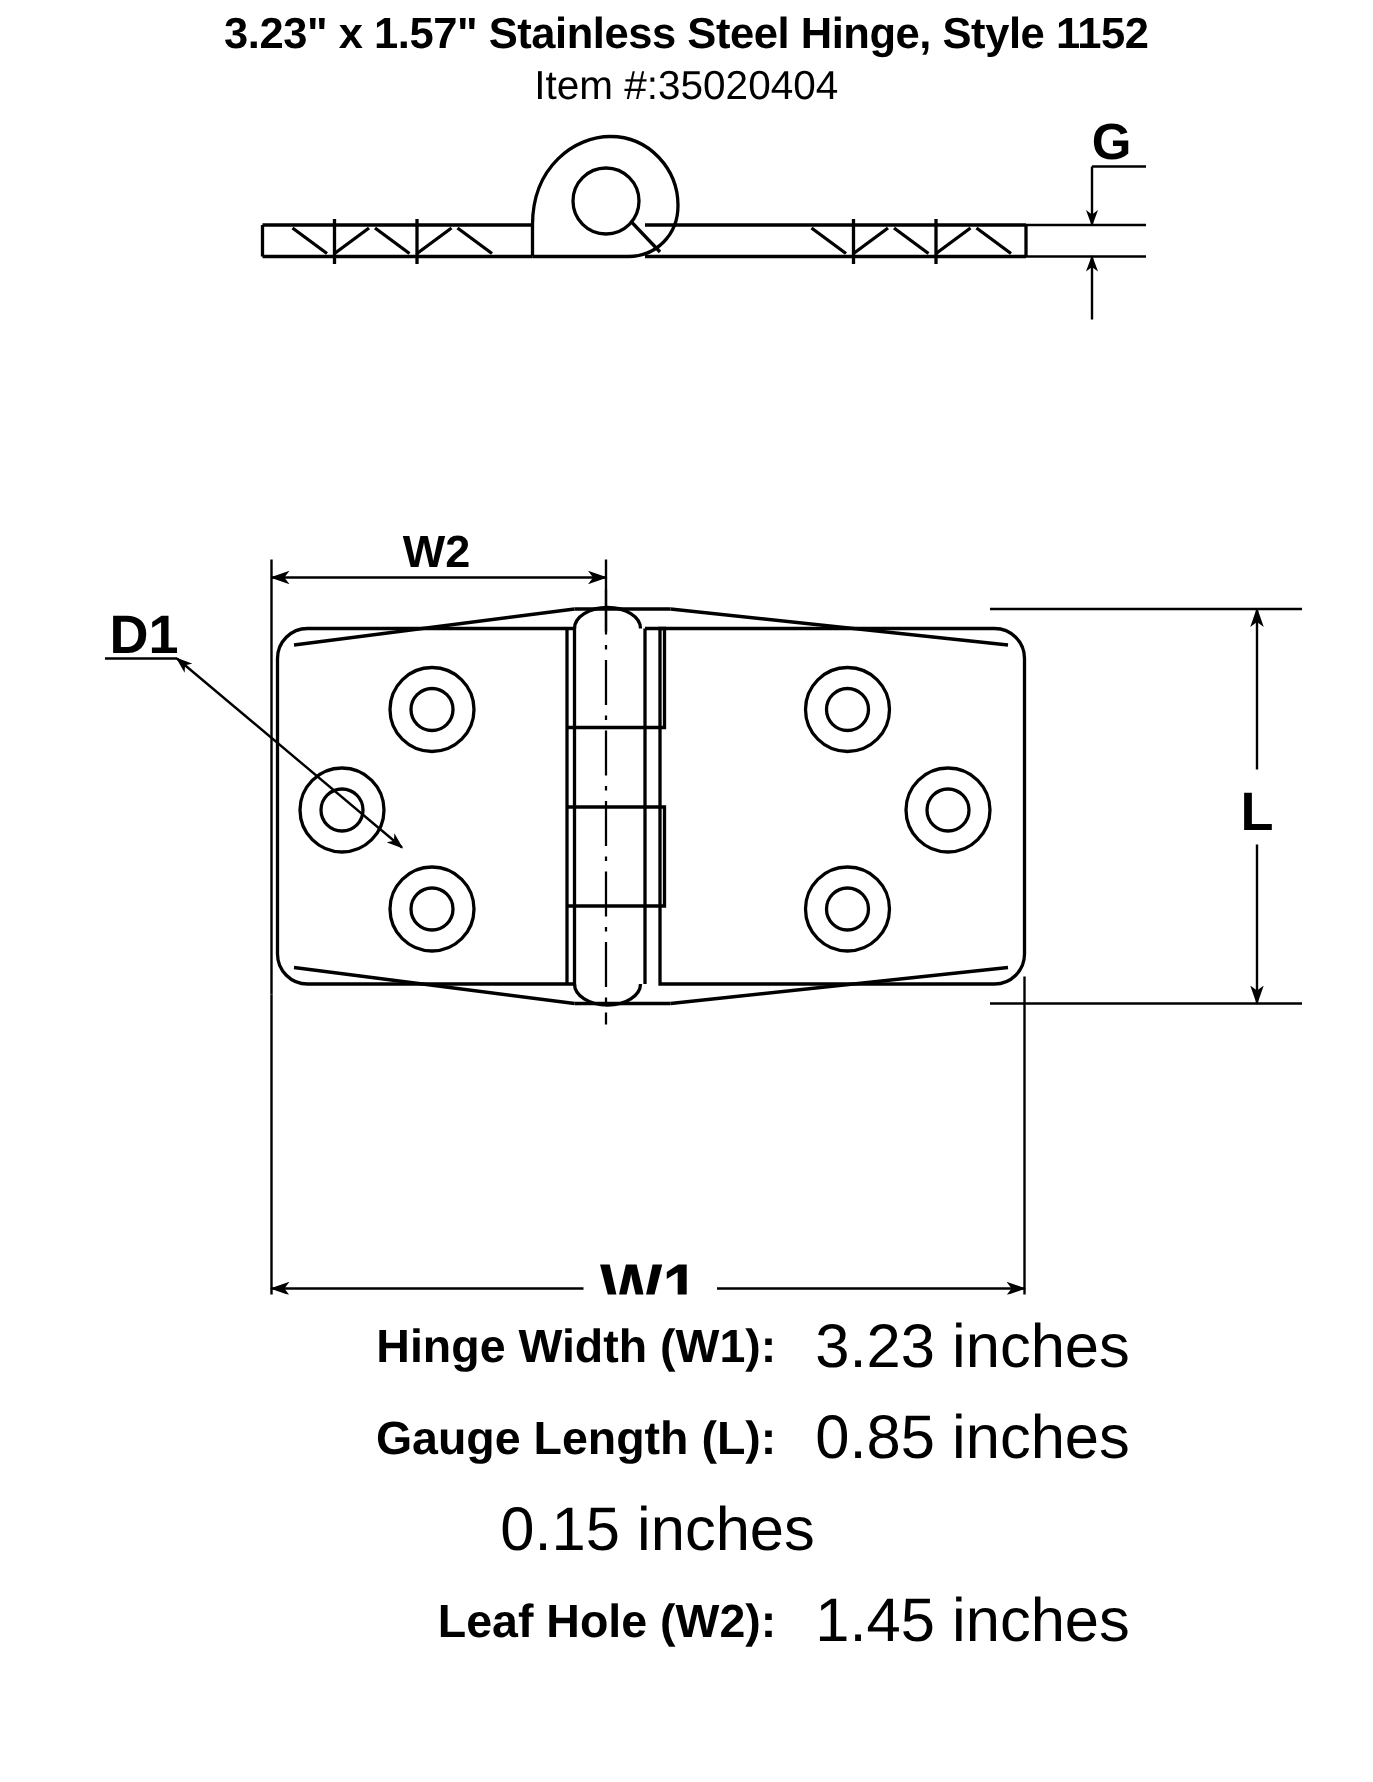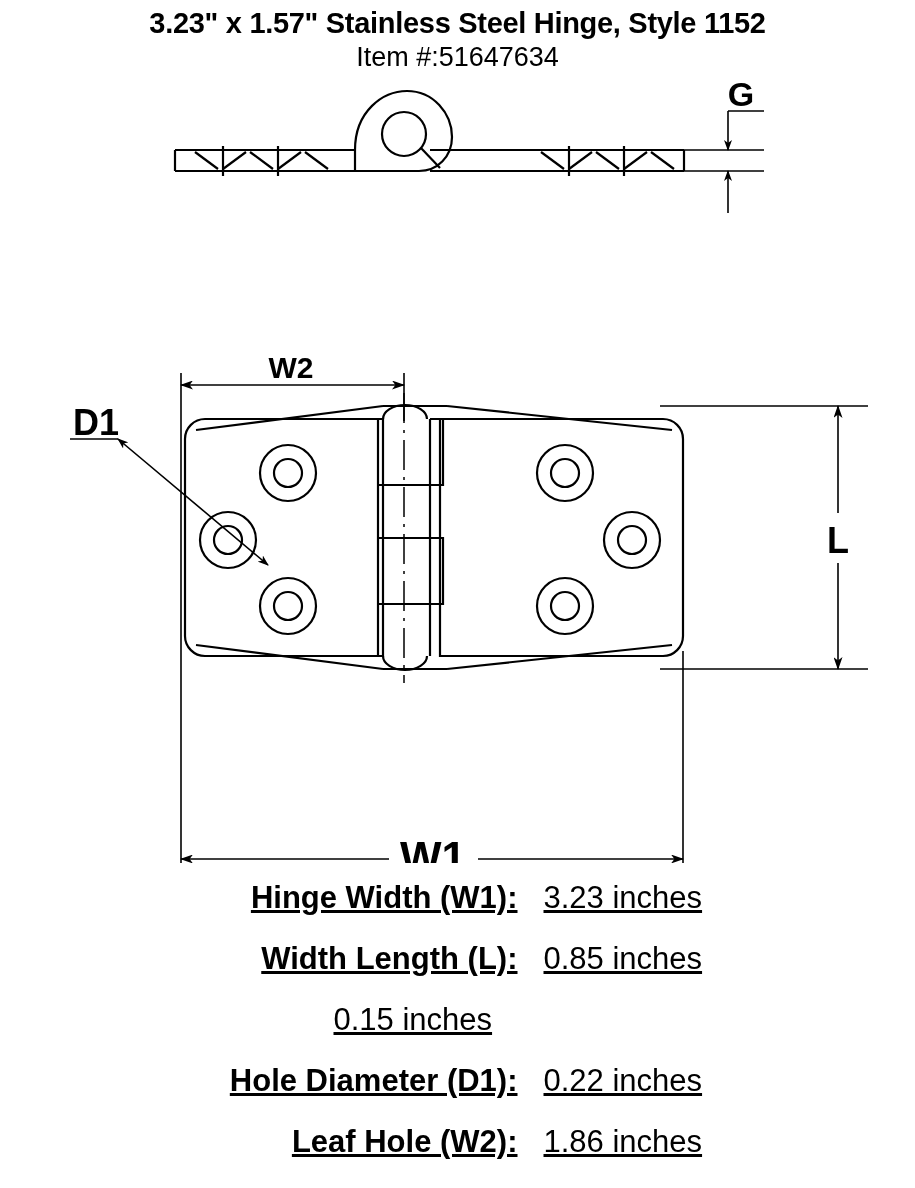--- a/index.html
+++ b/index.html
@@ -75,49 +75,48 @@
     width: 100%;
     padding-top: 4px;
     box-sizing: border-box;
   }
   .spec-row {
     display: flex;
     align-items: flex-start;
     justify-content: center;
     height: 61px;
     line-height: 61px;
-    text-decoration: underline;
   }
   .spec-label {
     width: 420px;
     text-align: right;
     font-size: 31px;
     font-weight: bold;
     white-space: nowrap;
     padding-right: 0;
   }
   .spec-value {
     width: 300px;
     text-align: left;
-    font-size: 31px;
+    font-size: 41px;
     font-weight: normal;
     white-space: nowrap;
     padding-left: 26px;
     box-sizing: border-box;
   }
 </style>
 </head>
 <body>
 
 <div class="page">
 
   <div class="title-block">
     <div class="title-line-1">3.23" x 1.57" Stainless Steel Hinge, Style 1152</div>
     <div class="title-line-2">
-      <span class="item-label">Item #:</span><span class="item-value">51647634</span>
+      <span class="item-label">Item #:</span><span class="item-value">35020404</span>
     </div>
   </div>
 
   <div class="drawing-area">
     <svg class="drawing-svg" viewBox="0 0 915 790" xmlns="http://www.w3.org/2000/svg">
 
       <defs>
         <marker id="arrowEnd" markerWidth="13" markerHeight="9" refX="12" refY="4.5" orient="auto" markerUnits="userSpaceOnUse">
           <path d="M0,0 L13,4.5 L0,9 L3.4,4.5 Z" fill="#000000"></path>
         </marker>
@@ -298,32 +297,28 @@
   </div>
 
   <div class="spec-table">
 
     <div class="spec-row">
       <div class="spec-label">Hinge Width (W1):</div>
       <div class="spec-value">3.23 inches</div>
     </div>
 
     <div class="spec-row">
-      <div class="spec-label">Width Length (L):</div>
+      <div class="spec-label">Gauge Length (L):</div>
       <div class="spec-value">0.85 inches</div>
     </div>
 
     <div class="spec-row">
       <div class="spec-value">0.15 inches</div>
     </div>
 
-    <div class="spec-row">
-      <div class="spec-label">Hole Diameter (D1):</div>
-      <div class="spec-value">0.22 inches</div>
-    </div>
 
     <div class="spec-row">
       <div class="spec-label">Leaf Hole (W2):</div>
-      <div class="spec-value">1.86 inches</div>
+      <div class="spec-value">1.45 inches</div>
     </div>
 
   </div>
 </div>
 
 </body></html>

